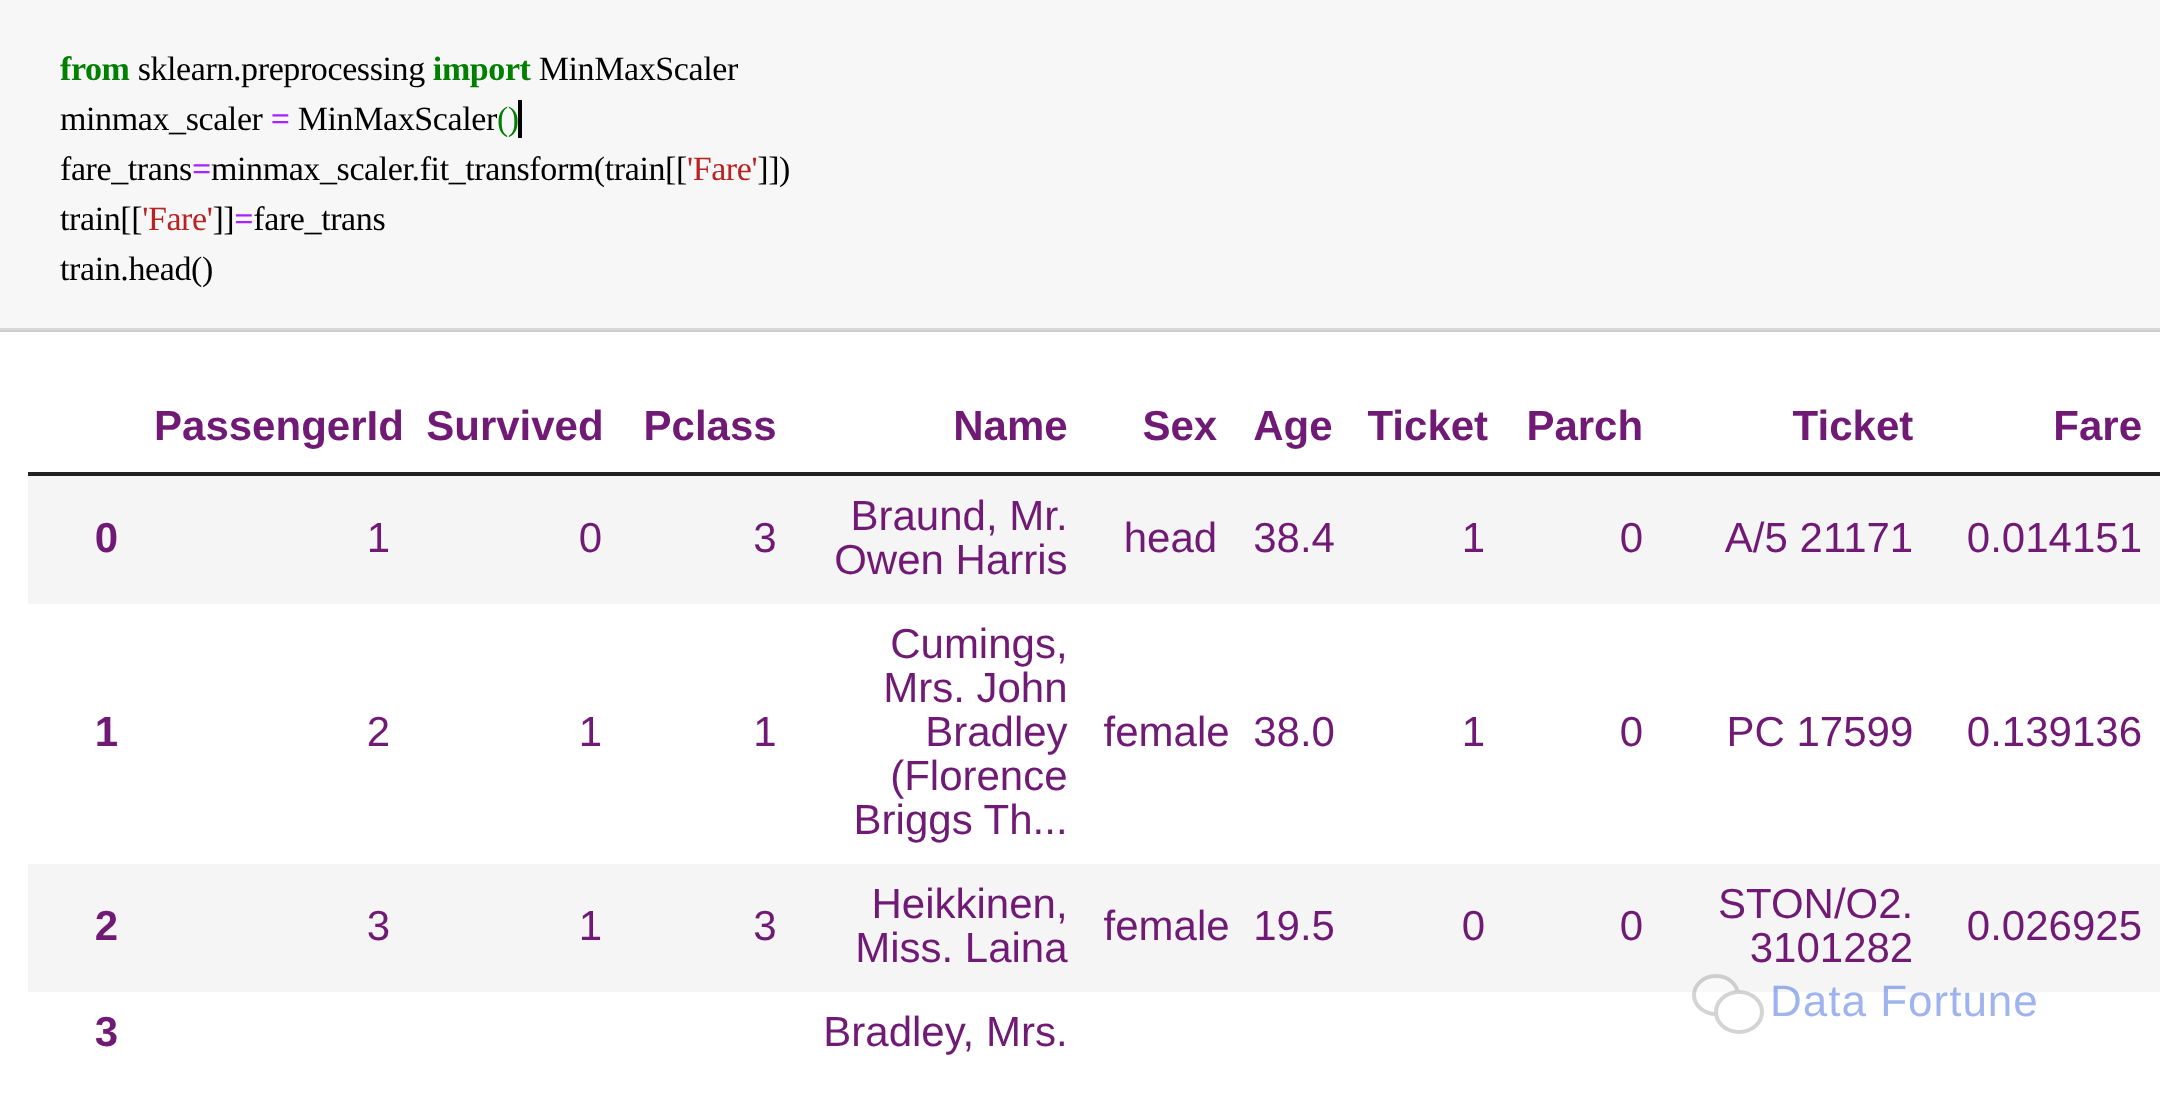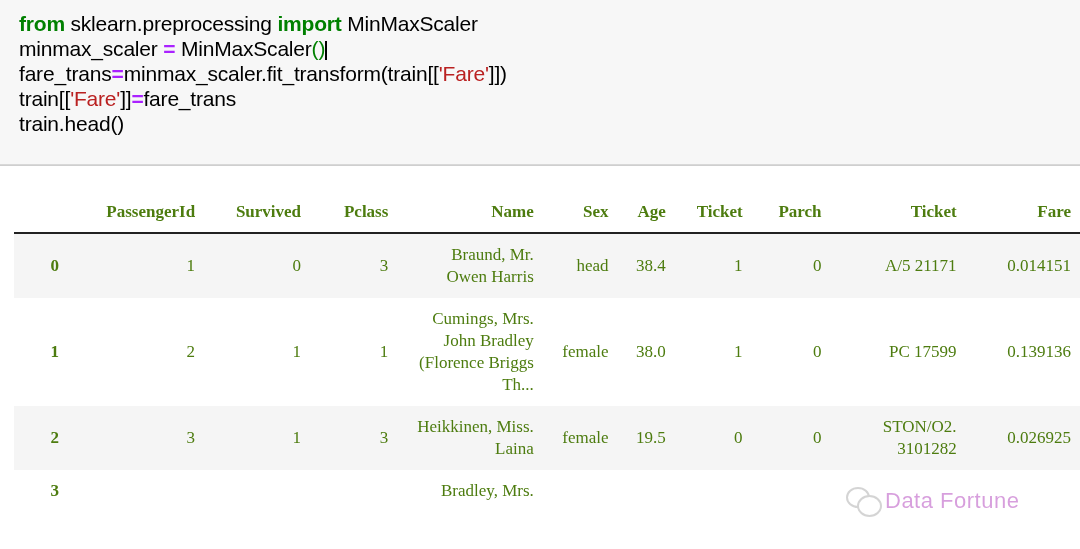--- a/index.html
+++ b/index.html
@@ -32,23 +32,23 @@
     padding: 6px 0 6px 14px;
   }
   .code-cell::after {
     content: "";
     position: absolute;
     left: 0; right: 0; bottom: 0;
     height: 1px;
     background: #d8d8d8;
   }
   pre.code {
-    margin: 5px;
-    font-family: Liberation Sans, sans-serif;
-    font-size: 21px;
+    margin: 16px;
+    font-family: Liberation Serif, serif;
+    font-size: 17px;
     line-height: 25px;
     color: #000000;
     white-space: pre;
     letter-spacing: -0.2px;
   }
   .kw      { color: #008000; font-weight: bold; }
   .op      { color: #aa22ff; font-weight: bold; }
   .paren   { color: #008000; }
   .str     { color: #ba2121; }
   .caret {
@@ -63,24 +63,23 @@
   
   .df-wrap {
     position: absolute;
     left: 14px;
     top: 196px;
     width: 1066px;
   }
   table.df {
     border-collapse: collapse;
     width: 1066px;
-    font-size: 17px;
-    color: #4d7c0f;
+    font-size: 21px;
+    color: #701a75;
     table-layout: fixed;
-    font-family: Liberation Serif, serif;
   }
   table.df thead th {
     font-weight: bold;
     text-align: right;
     vertical-align: bottom;
     padding: 6px 9px 10px 9px;
     border-bottom: 2px solid #222222;
     background: #ffffff;
     white-space: nowrap;
   }
@@ -138,21 +137,21 @@
     position: absolute;
     border-radius: 50%;
     background: #ffffff;
     border: 2px solid #9a9a9a;
   }
   .wm-logo .b1 { left: 0px;  top: 1px;  width: 20px; height: 17px; }
   .wm-logo .b2 { left: 11px; top: 9px;  width: 21px; height: 18px; }
   .wm-text {
     font-family: "Liberation Sans", sans-serif;
     font-size: 22px;
-    color: #a21caf;
+    color: #1d4ed8;
     white-space: nowrap;
     letter-spacing: 0.5px;
   }
 </style>
 </head>
 <body>
 
 <div class="code-cell">
   <pre class="code" id="code-pre"><span class="kw">from</span><span> sklearn.preprocessing </span><span class="kw">import</span><span> MinMaxScaler</span>
 <span>minmax_scaler </span><span class="op">=</span><span> MinMaxScaler</span><span class="paren">()</span><span class="caret"></span>

